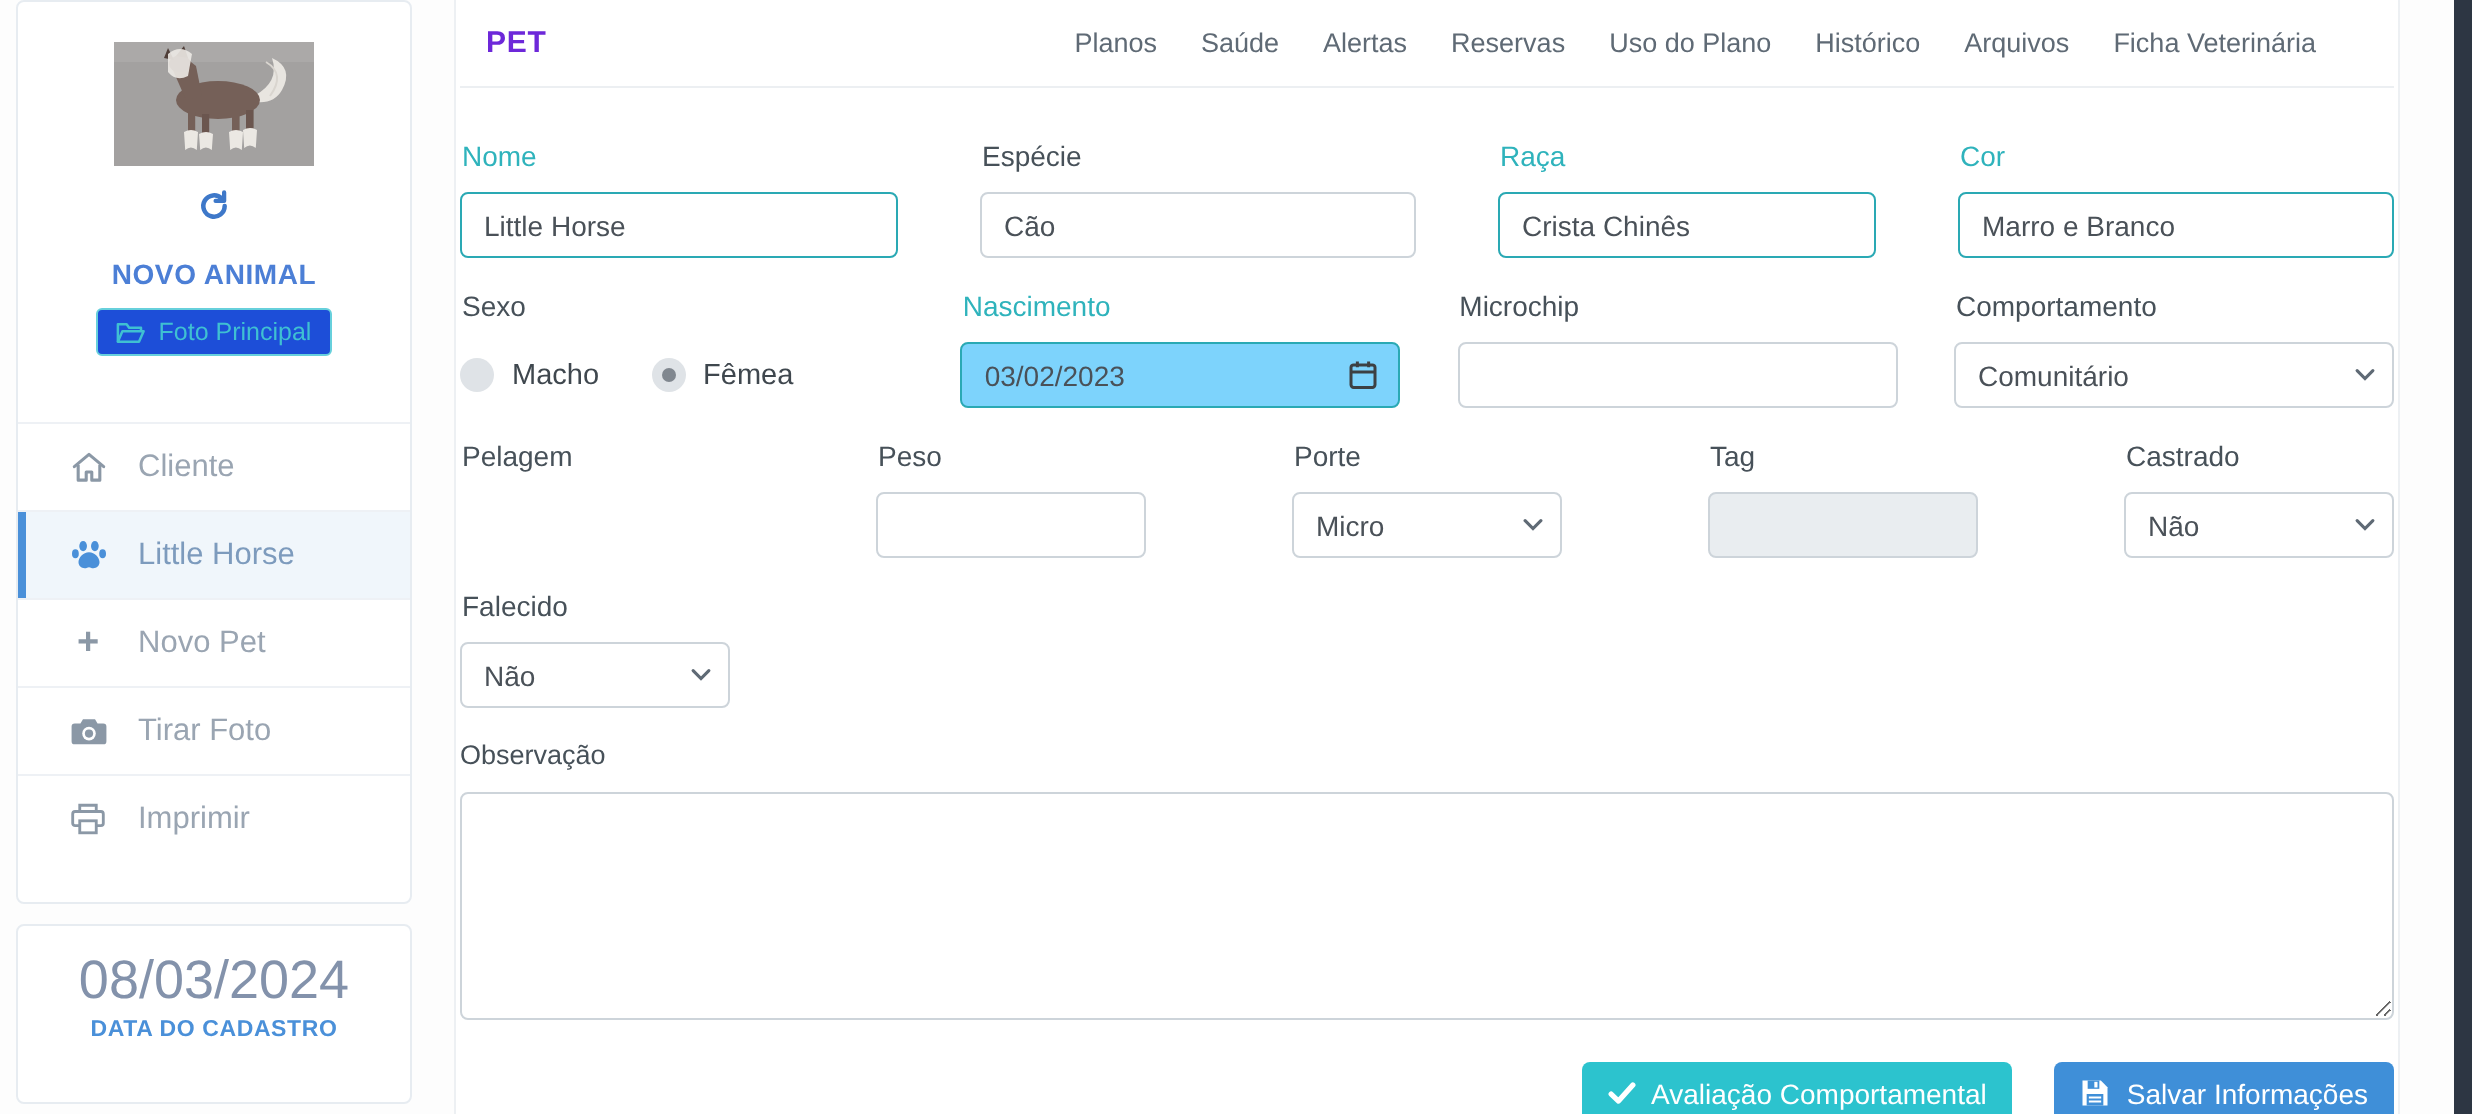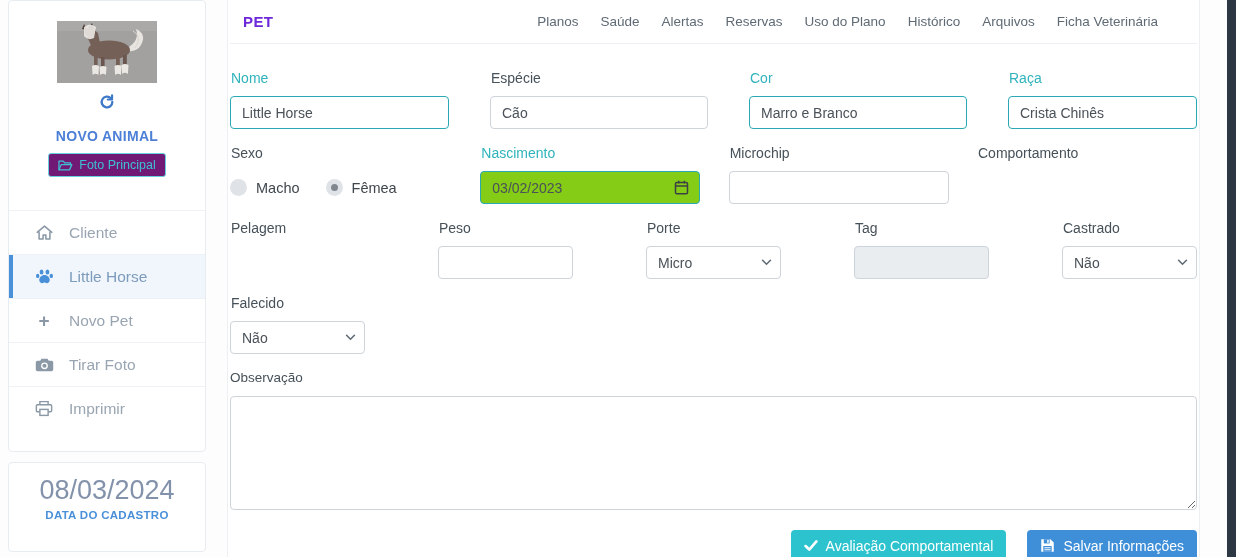--- a/index.html
+++ b/index.html
@@ -15,21 +15,21 @@
   .card { background:#fff; border:1px solid #e7ecf1; border-radius:4px; }
   .profile-card { height:452px; overflow:hidden; }
   .photo-wrap { text-align:center; padding-top:20px; }
   .pet-photo { width:100px; height:62px; display:inline-block; }
   .refresh-wrap { text-align:center; margin-top:7px; height:17px; }
   .refresh-wrap svg { width:16px; height:16px; }
   .novo-animal { margin-top:17px; text-align:center; color:#4c7fd6; font-weight:bold;
                  font-size:14px; letter-spacing:.3px; }
   .foto-btn { margin:9px auto 0; width:fit-content; display:flex; align-items:center; gap:6px;
               border:1px solid #67d0dc; color:#3fc0d2; font-size:12.5px; padding:3px 9px;
-              border-radius:3px; background:#701a75; cursor:pointer; height:24px; }
+              border-radius:3px; background:#1d4ed8; cursor:pointer; height:24px; }
   .menu { margin-top:33px; }
   .menu-item { position:relative; display:flex; align-items:center; gap:15px; height:44px;
                padding-left:25px; border-top:1px solid #eef1f5; color:#9aa5b2; font-size:15.5px;
                cursor:pointer; }
   .menu-item .mi-icon { width:20px; display:flex; justify-content:center; align-items:center; flex:none; }
   .menu-item.active { background:#f0f6fb; color:#7d9bbd; }
   .menu-item.active::before { content:""; position:absolute; left:0; top:0; bottom:0; width:4px;
                               background:#4a90d9; }
   .plus-glyph { font-size:19px; font-weight:bold; color:#8b98a6; line-height:1; }
   .date-card { margin-top:10px; height:90px; text-align:center; padding-top:12px; }
@@ -59,21 +59,21 @@
            font-size:14px; color:#4a5158; padding:0 11px; outline:none;
            font-family:"Liberation Sans","DejaVu Sans",sans-serif; }
   .input.hl { border:1.5px solid #2aa9b4; }
   .input.disabled { background:#e9edf0; }
   .selwrap { position:relative; height:33px; }
   .selwrap select { height:33px; width:100%; border:1px solid #cdd4da; border-radius:4px;
            background:#fff; font-size:14px; color:#4a5158; padding:0 24px 0 11px;
            appearance:none; -webkit-appearance:none; outline:none;
            font-family:"Liberation Sans","DejaVu Sans",sans-serif; }
   .selwrap .chev { position:absolute; right:9px; top:13px; pointer-events:none; }
-  .datebox { height:33px; width:100%; border:1.5px solid #2aa9b4; border-radius:4px; background:#84cc16;
+  .datebox { height:33px; width:100%; border:1.5px solid #2aa9b4; border-radius:4px; background:#7dd3fc;
              display:flex; align-items:center; justify-content:space-between; padding:0 10px 0 11px;
              font-size:14px; color:#4a5158; cursor:text; }
   .radio-row { height:33px; display:flex; align-items:center; gap:26px; }
   .radio-opt { display:flex; align-items:center; gap:9px; cursor:pointer; }
   .radio { width:17px; height:17px; border-radius:50%; background:#dfe3e7; position:relative; flex:none; }
   .radio.checked::after { content:""; position:absolute; left:5px; top:5px; width:7px; height:7px;
                           border-radius:50%; background:#80878f; }
   .radio-opt span.rlabel { font-size:14.5px; color:#3f474e; }
   .obs-field label { display:block; font-size:13.5px; color:#475159; margin-bottom:9px; height:17px; }
   .obs-field textarea { width:100%; height:114px; border:1px solid #cdd4da; border-radius:4px;
@@ -207,27 +207,27 @@
 
     <div class="frow">
       <div class="field c1">
         <label class="hl">Nome</label>
         <input class="input hl" type="text" value="Little Horse" style="">
       </div>
       <div class="field c2">
         <label>Espécie</label>
         <input class="input" type="text" value="Cão" style="">
       </div>
+      <div class="field c3">
+        <label class="hl">Raça</label>
+        <input class="input hl" type="text" value="Crista Chinês" style="">
+      </div>
       <div class="field c4">
         <label class="hl">Cor</label>
         <input class="input hl" type="text" value="Marro e Branco" style="">
-      </div>
-      <div class="field c3">
-        <label class="hl">Raça</label>
-        <input class="input hl" type="text" value="Crista Chinês" style="">
       </div>
     </div>
 
     <div class="frow">
       <div class="field r2a">
         <label>Sexo</label>
         <div class="radio-row">
           <span class="radio-opt">
             <span class="radio"></span>
             <span class="rlabel">Macho</span>
@@ -248,20 +248,26 @@
             <path d="M5 .8 v3 M11 .8 v3" stroke="#3c4043" stroke-width="1.6"></path>
           </svg>
         </div>
       </div>
       <div class="field r2w">
         <label>Microchip</label>
         <input class="input" type="text" style="">
       </div>
       <div class="field r2w">
         <label>Comportamento</label>
+        <div class="selwrap">
+          <select><option>Comunitário</option></select>
+          <svg class="chev" width="11" height="7" viewBox="0 0 12 8">
+            <path d="M1.5 1.5 6 6 l4.5-4.5" stroke="#5f6a75" stroke-width="1.8" fill="none" stroke-linecap="round"></path>
+          </svg>
+        </div>
       </div>
     </div>
 
     <div class="frow">
       <div class="field cs">
         <label>Pelagem</label>
       </div>
       <div class="field cs">
         <label>Peso</label>
         <input class="input" type="text" style="">

